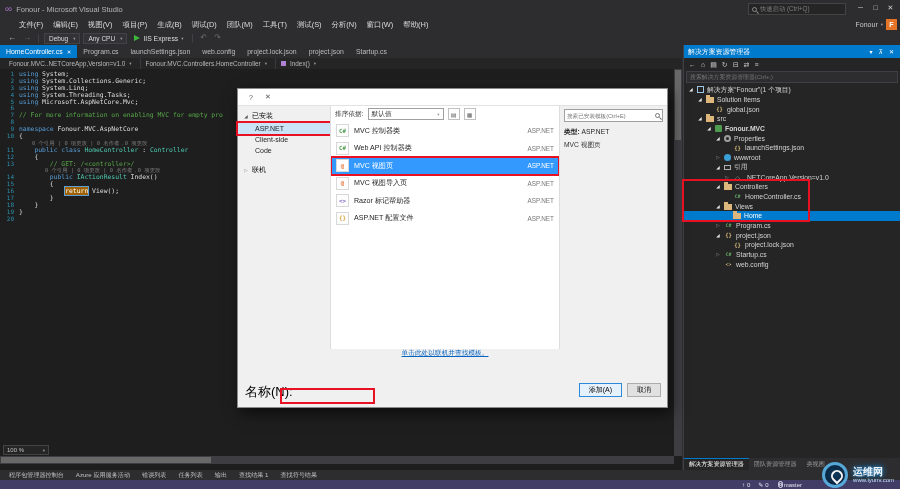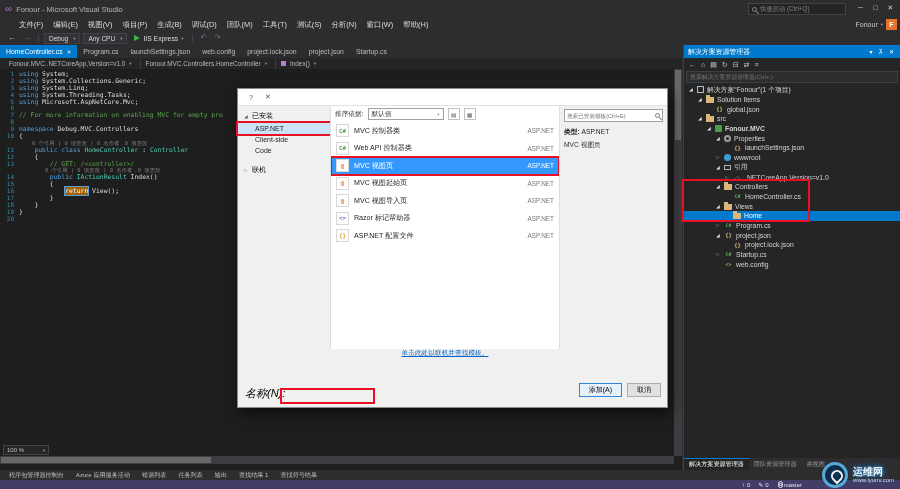--- a/index.html
+++ b/index.html
@@ -135,21 +135,21 @@
   .dlg-right { position:absolute; top:17px; left:322px; right:0; bottom:58px; padding:3px 4px; }
   .dlg-search { height:13px; border:1px solid #a0a0a0; background:#fff; display:flex; align-items:center; gap:2px; padding:0 2px; }
   .dlg-search input { flex:1; border:none; outline:none; font-size:5.6px; color:#777; background:transparent; font-family:inherit; min-width:0; }
   .dlg-search .lens { border-color:#777; }
   .dlg-search .lens::after { background:#777; }
   .info-type { margin-top:6px; font-size:6.7px; color:#222; }
   .info-type b { font-weight:bold; }
   .info-desc { margin-top:4px; font-size:6.7px; color:#333; }
   .dlg-link { position:absolute; left:92px; width:230px; bottom:49px; text-align:center; font-size:6.7px; color:#0563c1; text-decoration:underline; }
   .dlg-name-row { position:absolute; left:7px; bottom:6px; display:flex; align-items:center; gap:5px; }
-  .name-label { font-size:11px; color:#000;font-style:italic; }
+  .name-label { font-size:13px; color:#000; }
   .name-input { width:256px; height:13px; border:1px solid #a0a0a0; font-size:7px; padding:0 3px; background:#fff; color:#000; outline:none; font-family:inherit; }
   .dlg-buttons { position:absolute; right:6px; bottom:10px; display:flex; gap:5px; }
   .btn { height:14px; padding:0 9px; font-size:7px; display:flex; align-items:center; border:1px solid #adadad; background:#e1e1e1; color:#000; }
   .btn.primary { border-color:#2d89d8; background:#e5f1fb; }
 
   
   .annot { position:absolute; border:2px solid #e81123; z-index:60; }
   .annot-name { left:280px; top:388px; width:95px; height:16px; }
   .annot-se { left:682px; top:179px; width:128px; height:43px; }
   .watermark { position:absolute; right:6px; bottom:1px; display:flex; align-items:center; gap:5px; z-index:70; opacity:.95; }
@@ -297,21 +297,21 @@
         <div class="code-row">
           <span class="ln">7</span>
           <span class="ct"><span class="tok-cm">// For more information on enabling MVC for empty pro</span></span>
         </div>
         <div class="code-row">
           <span class="ln">8</span>
           <span class="ct"></span>
         </div>
         <div class="code-row">
           <span class="ln">9</span>
-          <span class="ct"><span class="tok-kw">namespace</span><span class="tok-pl"> Debug.MVC.Controllers</span></span>
+          <span class="ct"><span class="tok-kw">namespace</span><span class="tok-pl"> Fonour.MVC.AspNetCore</span></span>
         </div>
         <div class="code-row">
           <span class="ln">10</span>
           <span class="ct"><span class="tok-pl">{</span></span>
         </div>
         <div class="code-row">
           <span class="ln"></span>
           <span class="ct"><span class="tok-cl">    0 个引用 | 0 项更改 | 0 名作者，0 项更改</span></span>
         </div>
         <div class="code-row">
@@ -568,25 +568,20 @@
             <span class="tpl-name">Web API 控制器类</span>
             <span class="tpl-plat">ASP.NET</span>
           </div>
           <div class="tpl-row selected annotated">
             <span class="tpl-icon" style="color: rgb(232, 121, 62);">@</span>
             <span class="tpl-name">MVC 视图页</span>
             <span class="tpl-plat">ASP.NET</span>
           </div>
           <div class="tpl-row">
             <span class="tpl-icon" style="color: rgb(232, 121, 62);">@</span>
-            <span class="tpl-name">MVC 视图起始页</span>
-            <span class="tpl-plat">ASP.NET</span>
-          </div>
-          <div class="tpl-row">
-            <span class="tpl-icon" style="color: rgb(232, 121, 62);">@</span>
             <span class="tpl-name">MVC 视图导入页</span>
             <span class="tpl-plat">ASP.NET</span>
           </div>
           <div class="tpl-row">
             <span class="tpl-icon" style="color: rgb(138, 111, 200);">&lt;&gt;</span>
             <span class="tpl-name">Razor 标记帮助器</span>
             <span class="tpl-plat">ASP.NET</span>
           </div>
           <div class="tpl-row">
             <span class="tpl-icon" style="color: rgb(215, 168, 74);">{}</span>

